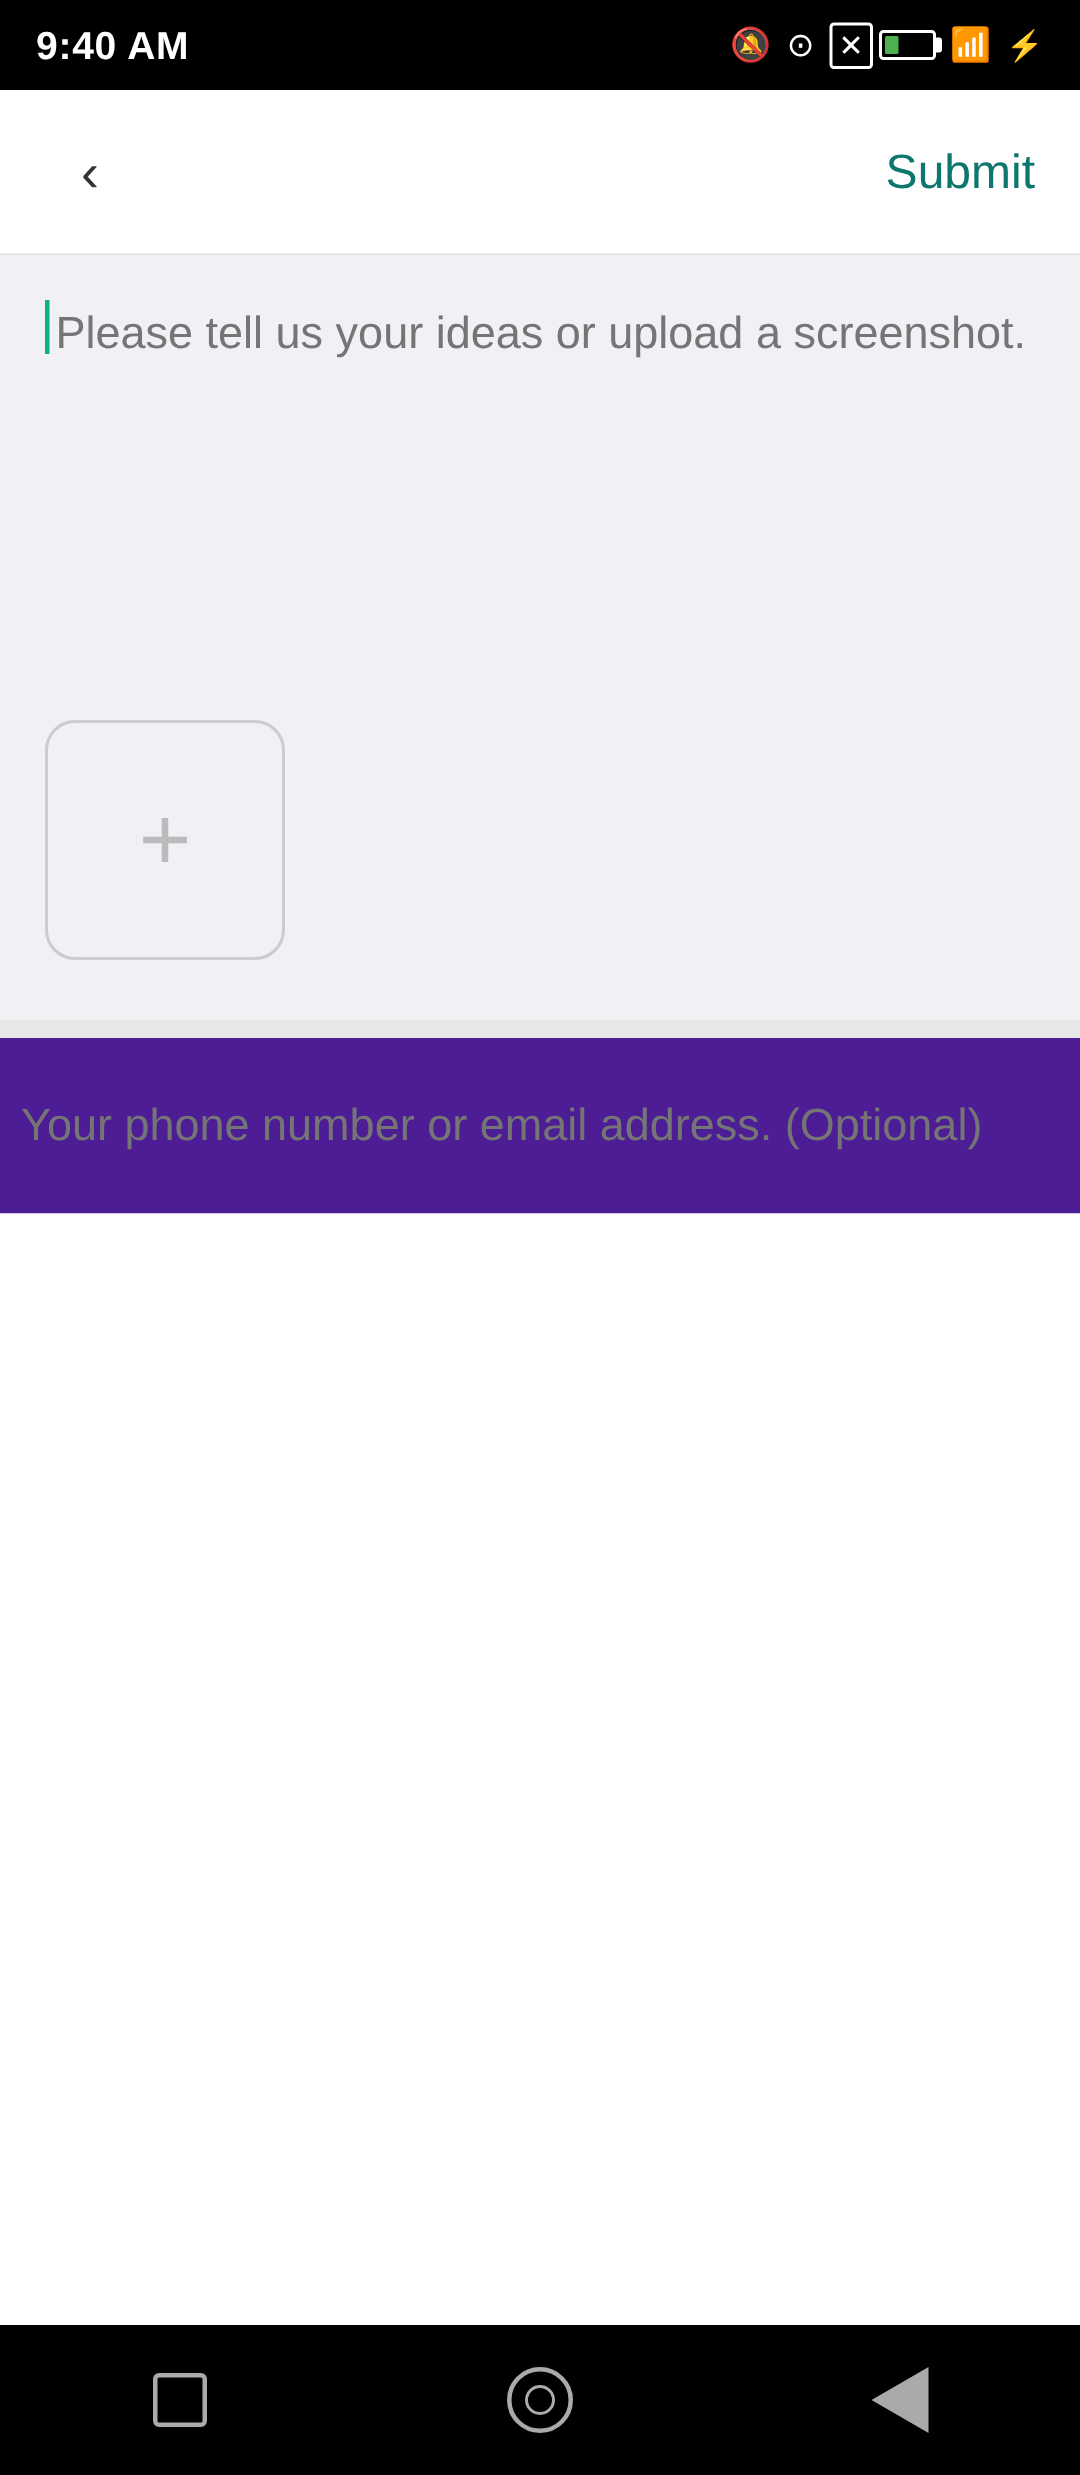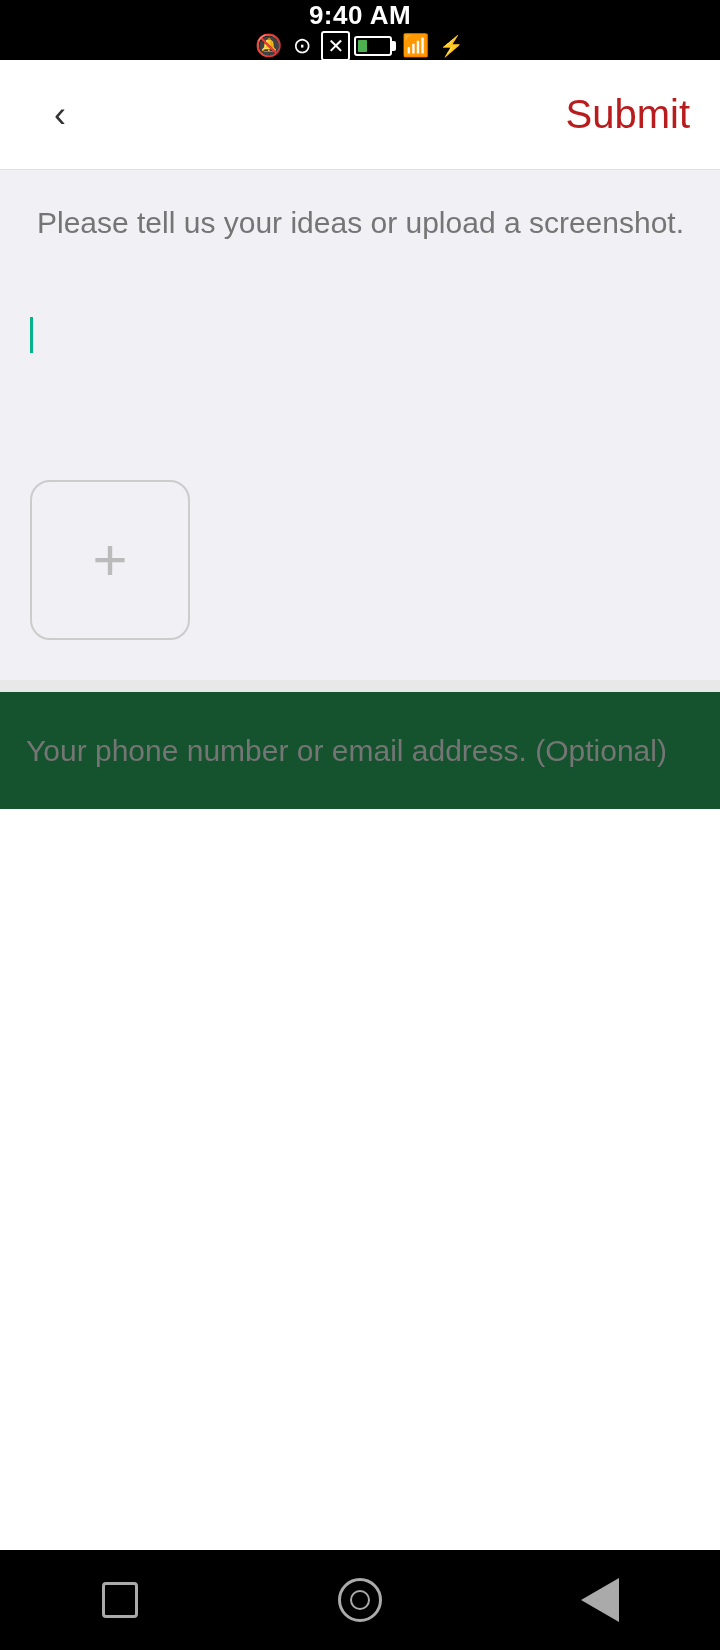--- a/index.html
+++ b/index.html
@@ -22,21 +22,20 @@
     
     .status-bar {
       width: 100%;
       height: 60px;
       background: #000000;
       display: flex;
       align-items: center;
       justify-content: space-between;
       padding: 0 24px;
       flex-shrink: 0;
-      flex-direction: column;
     }
 
     .status-time {
       color: #ffffff;
       font-size: 26px;
       font-weight: 600;
       letter-spacing: 0.5px;
     }
 
     .status-icons {
@@ -115,22 +114,22 @@
     }
 
     .nav-title {
       font-size: 38px;
       font-weight: 600;
       color: #1a1a1a;
       letter-spacing: 0.3px;
     }
 
     .submit-button {
-      font-size: 40px;
-      color: #b91c1c;
+      font-size: 32px;
+      color: #0f766e;
       cursor: pointer;
       padding: 10px 0;
     }
 
     
     .feedback-textarea-section {
       width: 100%;
       background: #f0f0f5;
       padding: 30px 30px 40px 30px;
       flex-shrink: 0;
@@ -184,22 +183,22 @@
     .divider {
       width: 100%;
       height: 12px;
       background: #e8e8e8;
       flex-shrink: 0;
     }
 
     
     .contact-section {
       width: 100%;
-      background: #14532d;
-      padding: 36px 26px;
+      background: #4c1d95;
+      padding: 36px 14px;
       flex-shrink: 0;
       text-decoration: underline;
     }
 
     .contact-input {
       width: 100%;
       background: transparent;
       border: none;
       outline: none;
       font-size: 30px;
@@ -310,21 +309,21 @@
 </div>
 
 <div class="nav-bar">
   <div class="back-button">
     <span class="back-chevron">‹</span>
   </div>
   <span class="submit-button">Submit</span>
 </div>
 
 <div class="feedback-textarea-section">
-  <div style="display:flex; align-items:center; width:100%;">
+  <div style="display:flex; align-items:flex-start; width:100%;">
     <span class="cursor-line"></span>
     <textarea class="feedback-text-area" rows="6" placeholder="Please tell us your ideas or upload a screenshot." style=""></textarea>
   </div>
   <div class="upload-button">
     <span class="plus-icon">+</span>
   </div>
 </div>
 
 <div class="divider"></div>
 

